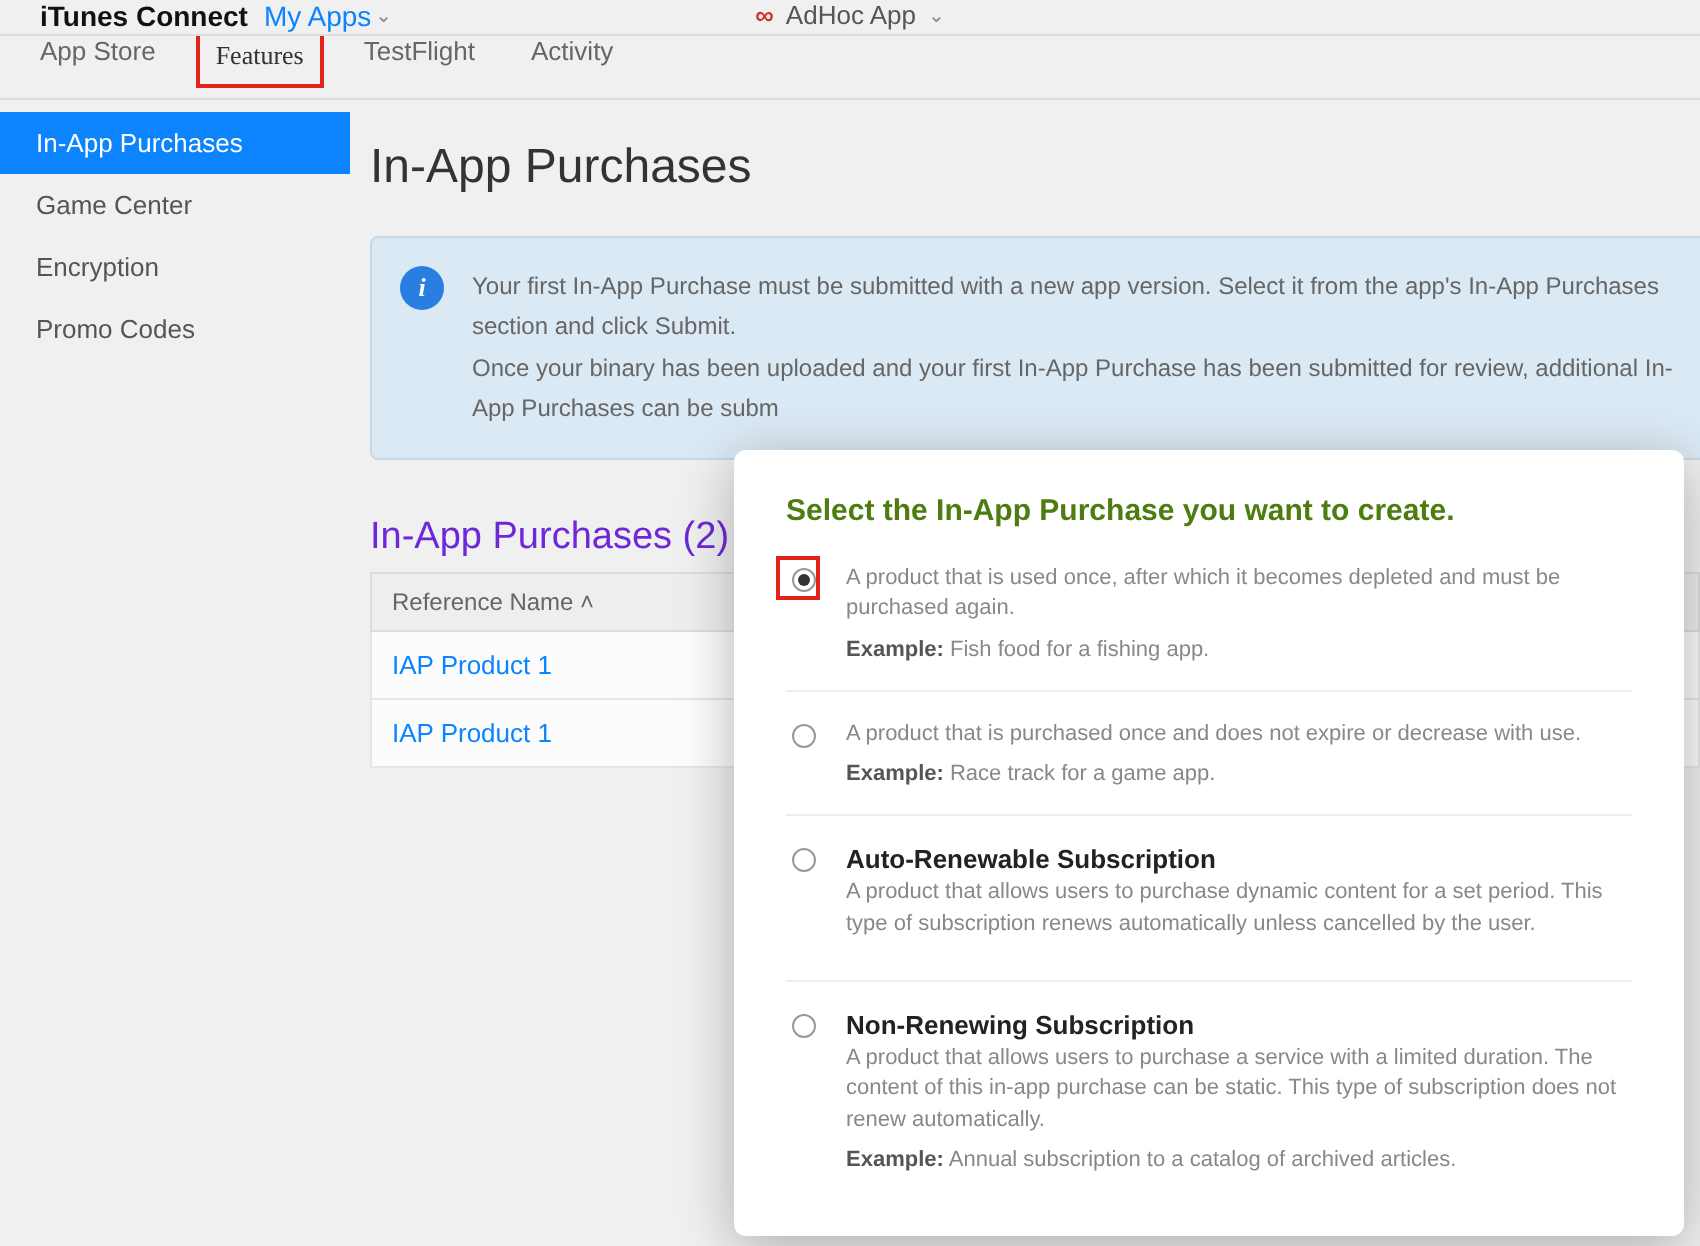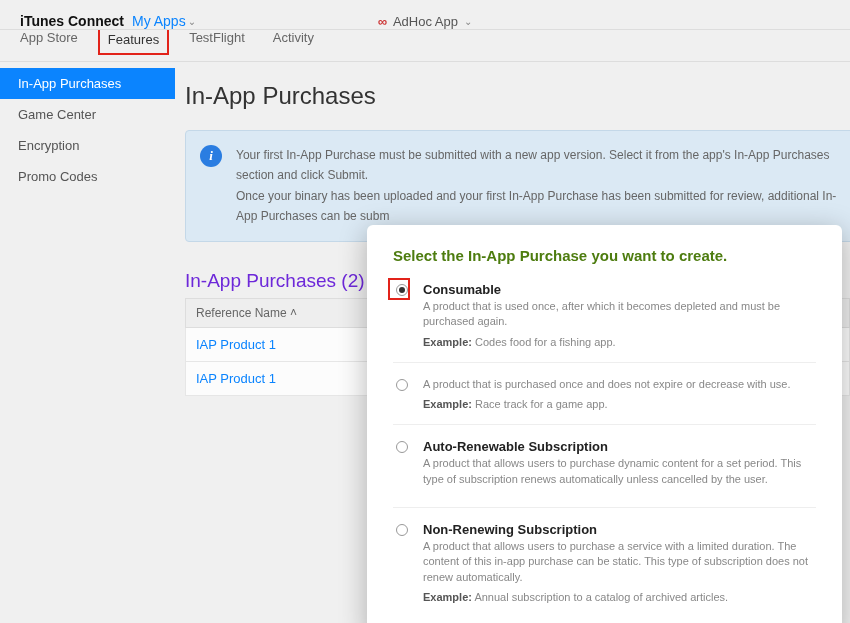--- a/index.html
+++ b/index.html
@@ -8,25 +8,25 @@
     font-size: 13px;
     color: #333;
     background: #f0f0f0;
     width: 850px;
     height: 623px;
     overflow: hidden;
     position: relative;
   }
   
   .topbar {
-    height: 30px;
+    height: 18px;
     background: #f0f0f0;
     border-bottom: 1px solid #ddd;
     display: flex;
-    align-items: flex-end;
+    align-items: flex-start;
     padding: 0 20px;
     position: relative;
   }
   .topbar .title { font-weight: 600; font-size: 14px; color:#111; margin-right: 8px;}
   .topbar .myapps { color: #0b84fe; font-size:14px; cursor:pointer; display:flex; align-items:center; gap:2px;}
   .topbar .adhoc-wrap { position:absolute; left:50%; transform:translateX(-50%); display:flex; align-items:center; gap:6px; color:#555; font-size:13px; cursor:pointer;}
   .red-links { color:#cc3333; font-weight:600; font-size:13px;}
   .chev { font-size:10px; color:#888; }
 
   
@@ -35,21 +35,21 @@
     display:flex;
     align-items:flex-start;
     gap: 28px;
     padding: 0 20px;
     background:#f0f0f0;
     border-bottom:1px solid #ddd;
     font-size:13px;
     color:#666;
   }
   .tabs .tab { cursor:pointer; }
-  .tabs .tab.active { color:#333; }
+  .tabs .tab.active { color:#333;font-family:Liberation Serif, serif; }
   .red-box { border:2px solid #e2231a; padding:6px 8px; margin:-6px -8px; }
 
   .content-row { display:flex; height: calc(100% - 62px); }
   .sidebar {
     width: 175px;
     background:#f0f0f0;
     padding-top:6px;
   }
   .sidebar .item {
     padding: 8px 18px;
@@ -220,23 +220,22 @@
 
 <div class="modal">
   <h2>Select the In-App Purchase you want to create.</h2>
 
   <div class="opt">
     <div class="radio-holder">
       <span class="radio-redbox"></span>
       <span class="radio selected"></span>
     </div>
     <div class="opt-body">
-      <div class="opt-title">Consumable</div>
       <div class="opt-desc">A product that is used once, after which it becomes depleted and must be purchased again.</div>
-      <div class="opt-ex"><b>Example:</b> <span>Codes food for a fishing app.</span></div>
+      <div class="opt-ex"><b>Example:</b> <span>Fish food for a fishing app.</span></div>
     </div>
   </div>
 
   <div class="opt">
     <div class="radio-holder">
         <span class="radio"></span>
       </div>
     <div class="opt-body">
       <div class="opt-desc">A product that is purchased once and does not expire or decrease with use.</div>
       <div class="opt-ex"><b>Example:</b> <span>Race track for a game app.</span></div>

